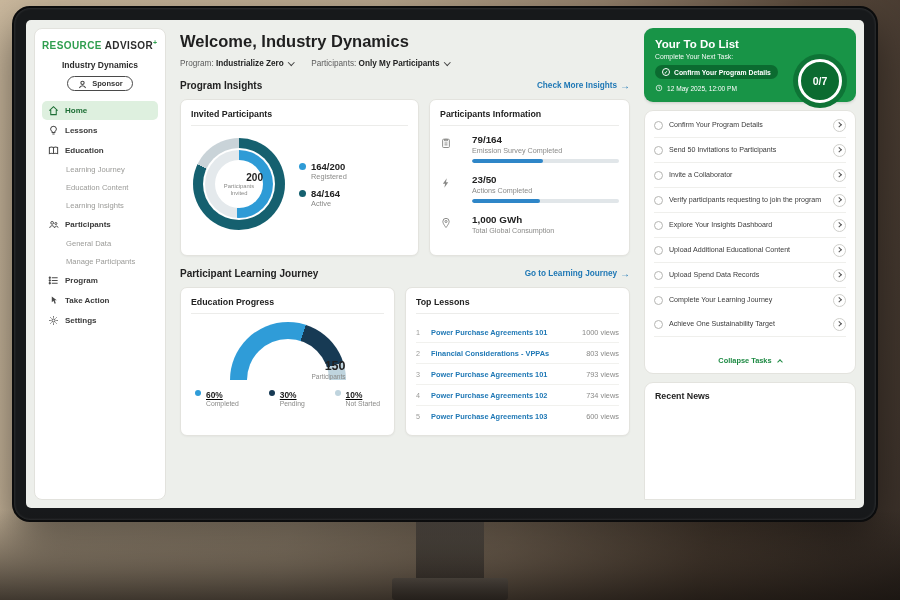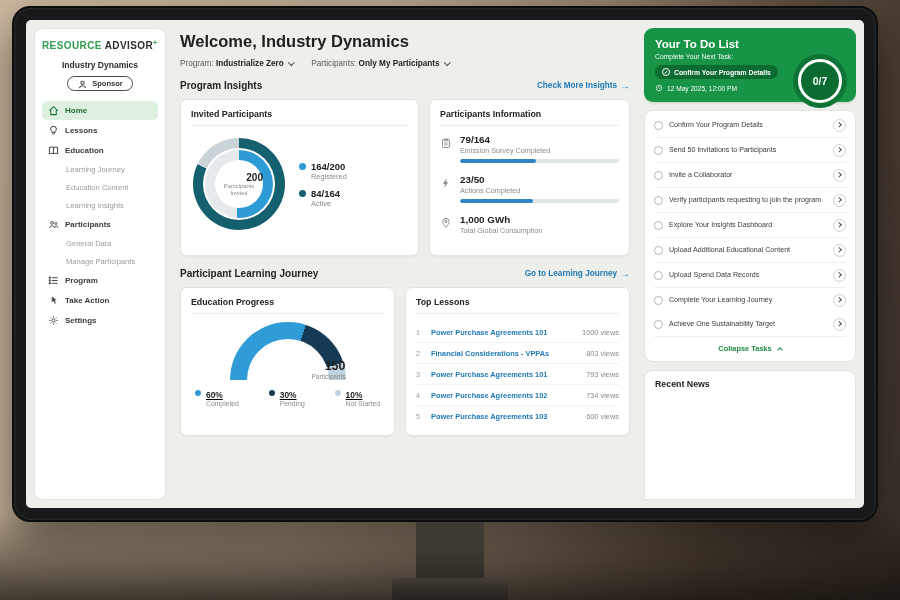--- a/index.html
+++ b/index.html
@@ -72,21 +72,21 @@
   .hole .v { font-size:10px; font-weight:bold; color:#222; }
   .hole .l { font-size:5.8px; color:#8a8a88; line-height:1.2; }
   .legend-item { margin:7px 0; }
   .legend-line { display:flex; align-items:center; gap:5px; }
   .dot { width:7px; height:7px; border-radius:50%; flex:0 0 7px; }
   .legend-val { font-size:9.5px; font-weight:bold; color:#222; }
   .legend-lab { font-size:7.4px; color:#8a8a88; margin-left:12px; }
 
   
   .card-info { width:210px; }
-  .info-row { display:flex; gap:8px; margin-bottom:11px; }
+  .info-row { display:flex; gap:20px; margin-bottom:11px; }
   .iicon { width:12px; height:12px; color:#8a8a88; flex:0 0 12px; margin-top:1px; }
   .iicon svg { width:12px; height:12px; }
   .info-body { flex:1; }
   .info-val { font-size:9.8px; font-weight:bold; color:#222; }
   .info-lab { font-size:7.2px; color:#8a8a88; margin-top:1px; }
   .bar { margin-top:4px; height:4px; border-radius:2px; background:#e1e6e9; overflow:hidden; }
   .bar-fill { height:100%; border-radius:2px; background:#2e86c8; width:0; }
 
   
   .card-edu { width:215px; }
@@ -131,21 +131,21 @@
     display:flex; align-items:center; justify-content:center; font-size:10.5px; font-weight:bold; color:#fff; }
 
   .task-card { background:#fff; border:1px solid #e3e3de; border-radius:9px; margin-top:8px; padding:2px 9px; }
   .task-row { display:flex; align-items:center; gap:6px; padding:5.5px 0; border-bottom:1px solid #efefec; cursor:pointer; }
   .task-check { width:9px; height:9px; border:1.2px solid #b5b5b2; border-radius:50%; flex:0 0 9px; }
   .task-label { flex:1; font-size:7.1px; color:#3a3a3a; line-height:1.25; }
   .task-go { width:13px; height:13px; border:1px solid #cfcfcb; border-radius:50%; flex:0 0 13px;
     display:flex; align-items:center; justify-content:center; }
   .chev-r { display:inline-block; width:3.5px; height:3.5px; border-right:1.2px solid #555;
     border-bottom:1.2px solid #555; transform:rotate(-45deg); margin-left:-1px; }
-  .collapse-row { text-align:center; padding:7px 0 6px; font-size:7.4px; font-weight:bold; color:#1d8a43; cursor:pointer; }
+  .collapse-row { text-align:center; padding:7px 0 6px; font-size:7.4px; font-weight:bold; color:#1d8a43; cursor:pointer;margin-top:12px; }
   .chev-up { display:inline-block; width:4px; height:4px; border-right:1.3px solid #1d8a43;
     border-bottom:1.3px solid #1d8a43; transform:rotate(225deg); margin-left:4px; vertical-align:-1px; }
   .news-card { background:#fff; border:1px solid #e3e3de; border-radius:9px 9px 0 0; margin-top:8px;
     padding:8px 10px; flex:1; }
   .news-title { font-size:8.8px; font-weight:bold; color:#222; }
 </style>
 </head>
 <body>
 
 <div class="scene">

